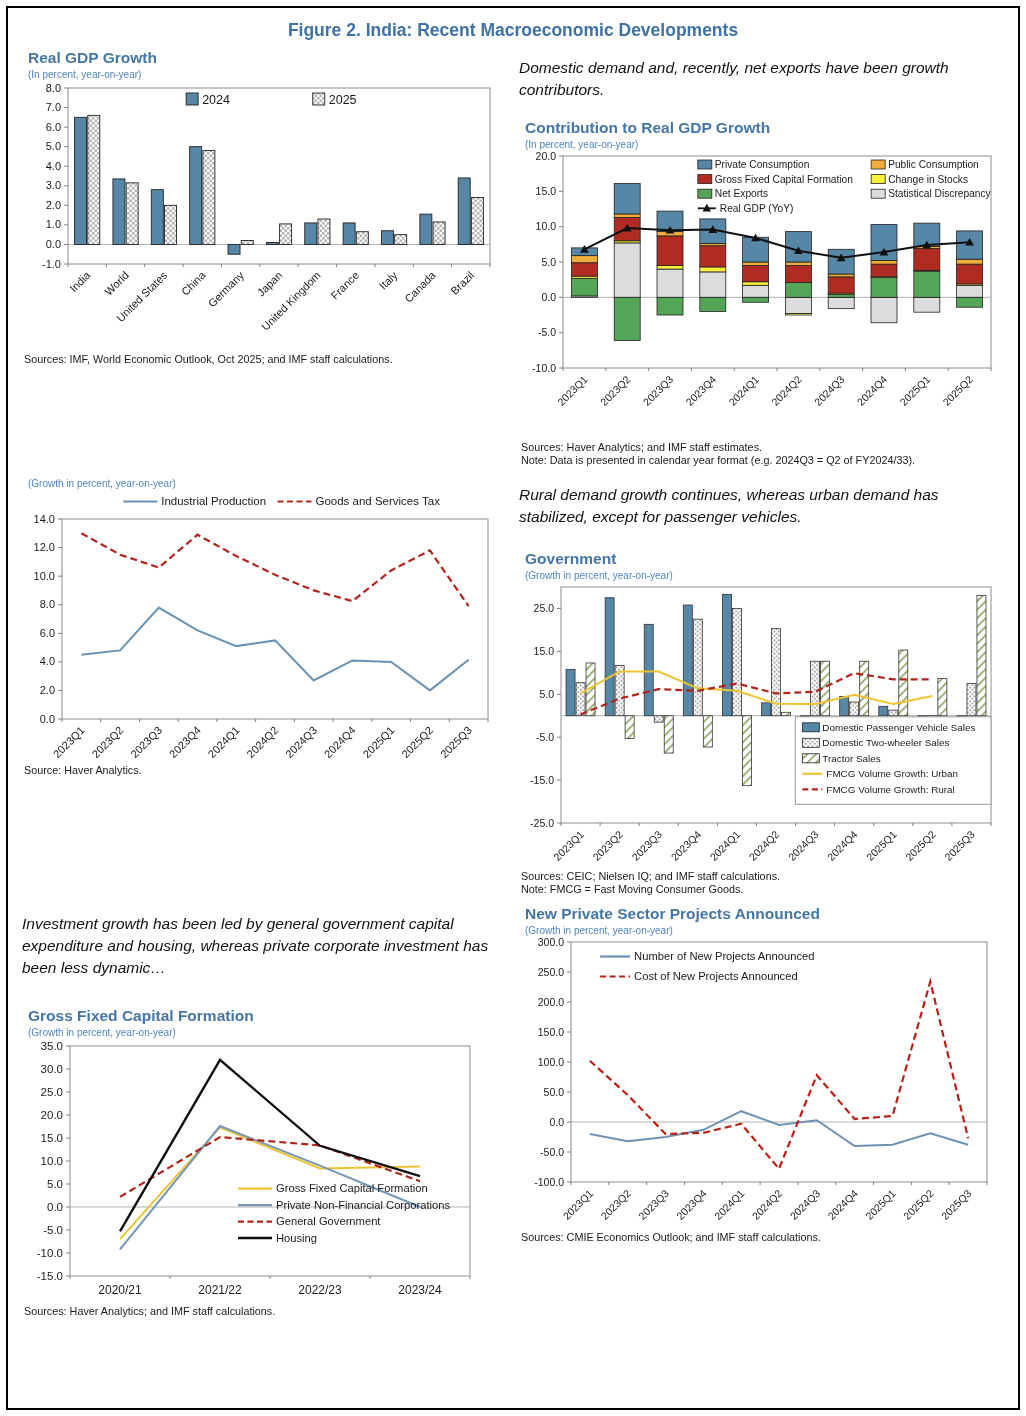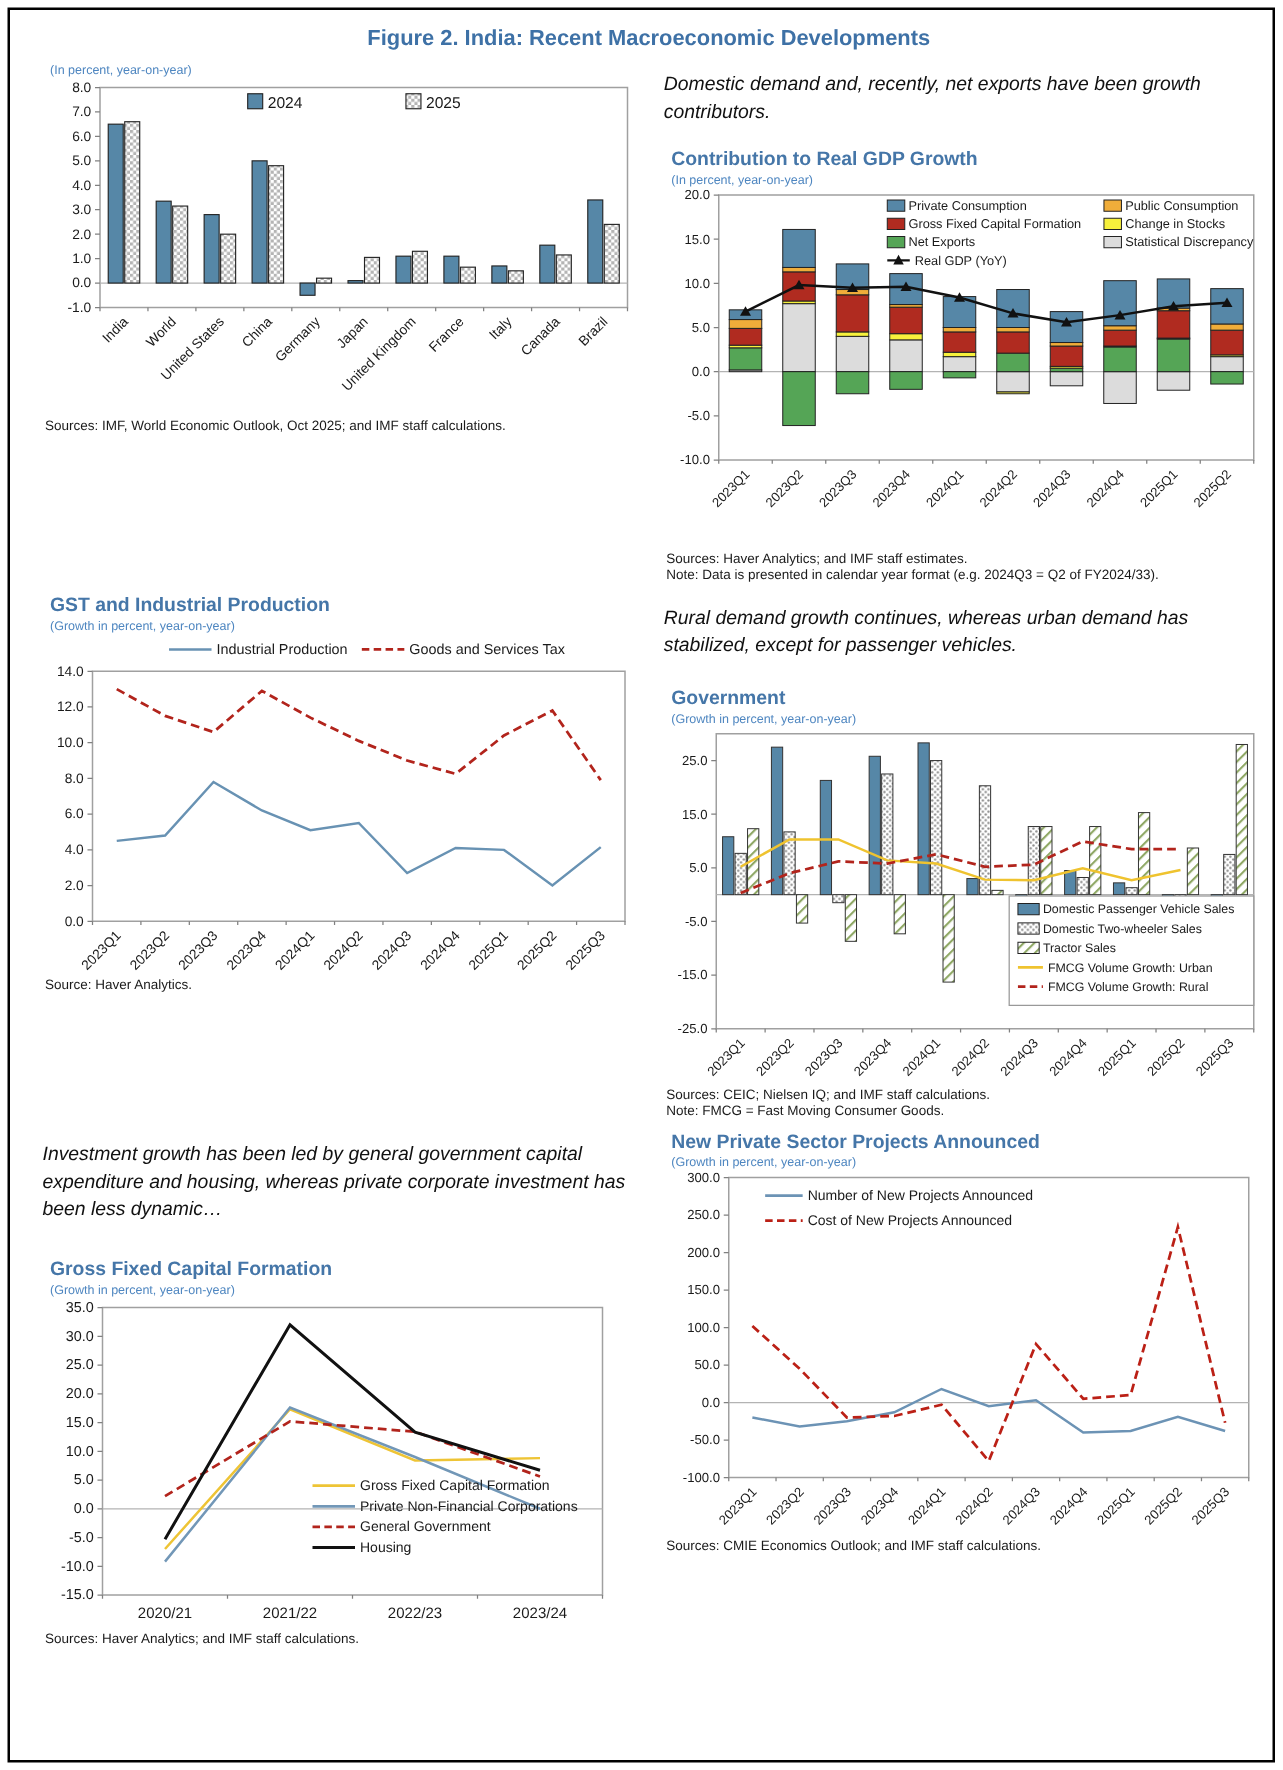--- a/index.html
+++ b/index.html
@@ -1,18 +1,18 @@
 <!DOCTYPE html>
 <html><head>
 <meta charset="utf-8">
 <style>
   html,body{margin:0;padding:0;background:#fff;}
   body{width:1026px;height:1416px;position:relative;font-family:"Liberation Sans",sans-serif;color:#111;}
   .frame{position:absolute;left:6px;top:6px;right:6px;bottom:6px;border:2px solid #000;}
-  .content{position:absolute;left:28px;top:10px;right:16px;}
+  .content{position:absolute;left:16px;top:10px;right:16px;}
   .fig-title{text-align:center;font-size:17.5px;font-weight:bold;color:#3e71a6;margin:10px 0 6px 0;}
   .grid{display:grid;grid-template-columns:497px 497px;}
   .panel{padding:2px 8px 0 6px;margin-bottom:8px;}
   .intro{font-style:italic;font-size:15.5px;line-height:1.42;margin:8px 0 10px 0;max-width:470px;}
   .mh1{min-height:52px}.mh2{min-height:56px}.mh3{min-height:84px}
   .chart-title{color:#4576a8;font-weight:bold;font-size:15.5px;padding-left:6px;}
   .chart-sub{color:#4e86c0;font-size:10px;padding-left:6px;margin:2px 0 2px 0;}
   .sources,.note{font-size:10.8px;margin:1px 0 0 2px;color:#1a1a1a;}
   .chart{line-height:0;}
   svg{font-family:"Liberation Sans",sans-serif;}
@@ -40,20 +40,21 @@
   </defs>
 </svg>
 
 <div class="page">
   <div class="frame"></div>
   <div class="content">
     <div class="fig-title">Figure 2. India: Recent Macroeconomic Developments</div>
     <div class="grid">
 
       <div class="panel">
+        <div class="chart-title">Real GDP Growth</div>
         <div class="chart-sub">(In percent, year-on-year)</div>
         <div class="chart" id="chart0"><svg width="482" height="270" viewBox="0 0 482 270">
               <rect x="46" y="6" width="422" height="176" fill="#fff" stroke="#a0a0a0" stroke-width="1.2"></rect>
               <line x1="42" y1="6" x2="46" y2="6" stroke="#808080" stroke-width="1"></line>
               <text x="39" y="9.5" font-size="11" text-anchor="end" fill="#1a1a1a">8.0</text>
               <line x1="42" y1="25.55555555555557" x2="46" y2="25.55555555555557" stroke="#808080" stroke-width="1"></line>
               <text x="39" y="29.05555555555557" font-size="11" text-anchor="end" fill="#1a1a1a">7.0</text>
               <line x1="42" y1="45.111111111111114" x2="46" y2="45.111111111111114" stroke="#808080" stroke-width="1"></line>
               <text x="39" y="48.611111111111114" font-size="11" text-anchor="end" fill="#1a1a1a">6.0</text>
               <line x1="42" y1="64.66666666666667" x2="46" y2="64.66666666666667" stroke="#808080" stroke-width="1"></line>
@@ -251,21 +252,20 @@
               <text x="369.15999999999997" y="45.2" font-size="10.2" text-anchor="start" fill="#1a1a1a">Statistical Discrepancy</text>
               <line x1="178.82" y1="56.3" x2="196.82" y2="56.3" stroke="#111111" stroke-width="1.8"></line>
               <path d="M187.82,51.8L192.01999999999998,59.599999999999994L183.62,59.599999999999994Z" fill="#111111"></path>
               <text x="200.82" y="59.8" font-size="10.2" text-anchor="start" fill="#1a1a1a">Real GDP (YoY)</text>
             </svg></div>
         <div class="sources">Sources: Haver Analytics; and IMF staff estimates.</div>
         <div class="note">Note: Data is presented in calendar year format (e.g. 2024Q3 = Q2 of FY2024/33).</div>
       </div>
 
       <div class="panel">
-        <div class="chart-title">GST and Industrial Production</div>
         <div class="chart-sub">(Growth in percent, year-on-year)</div>
         <div class="chart" id="chart2"><svg width="482" height="272" viewBox="0 0 482 272">
               <rect x="40" y="28" width="426" height="200" fill="#fff" stroke="#a0a0a0" stroke-width="1.2"></rect>
               <line x1="36" y1="28" x2="40" y2="28" stroke="#808080" stroke-width="1"></line>
               <text x="33" y="31.5" font-size="11" text-anchor="end" fill="#1a1a1a">14.0</text>
               <line x1="36" y1="56.571428571428584" x2="40" y2="56.571428571428584" stroke="#808080" stroke-width="1"></line>
               <text x="33" y="60.071428571428584" font-size="11" text-anchor="end" fill="#1a1a1a">12.0</text>
               <line x1="36" y1="85.14285714285714" x2="40" y2="85.14285714285714" stroke="#808080" stroke-width="1"></line>
               <text x="33" y="88.64285714285714" font-size="11" text-anchor="end" fill="#1a1a1a">10.0</text>
               <line x1="36" y1="113.71428571428572" x2="40" y2="113.71428571428572" stroke="#808080" stroke-width="1"></line>

